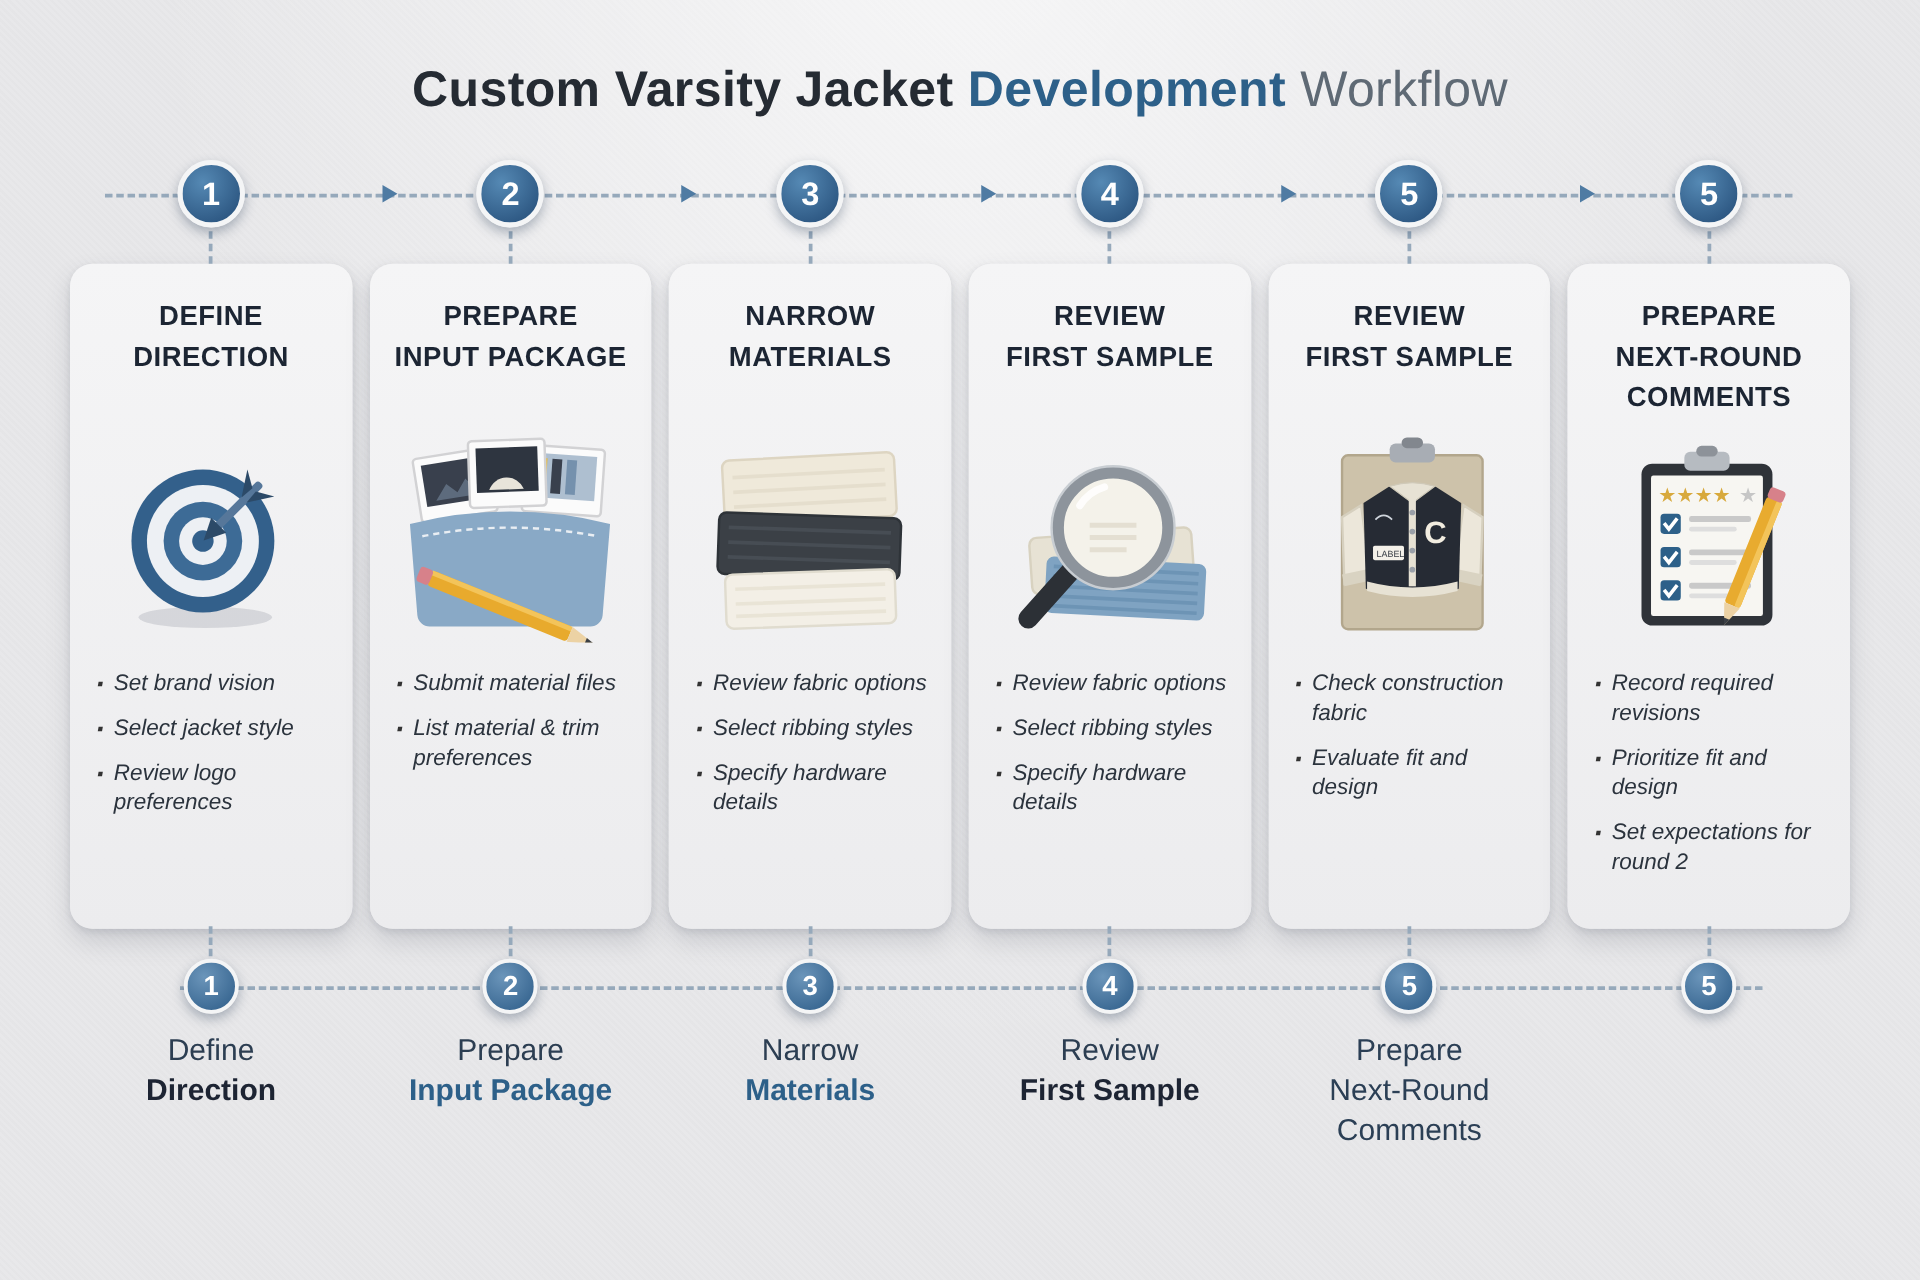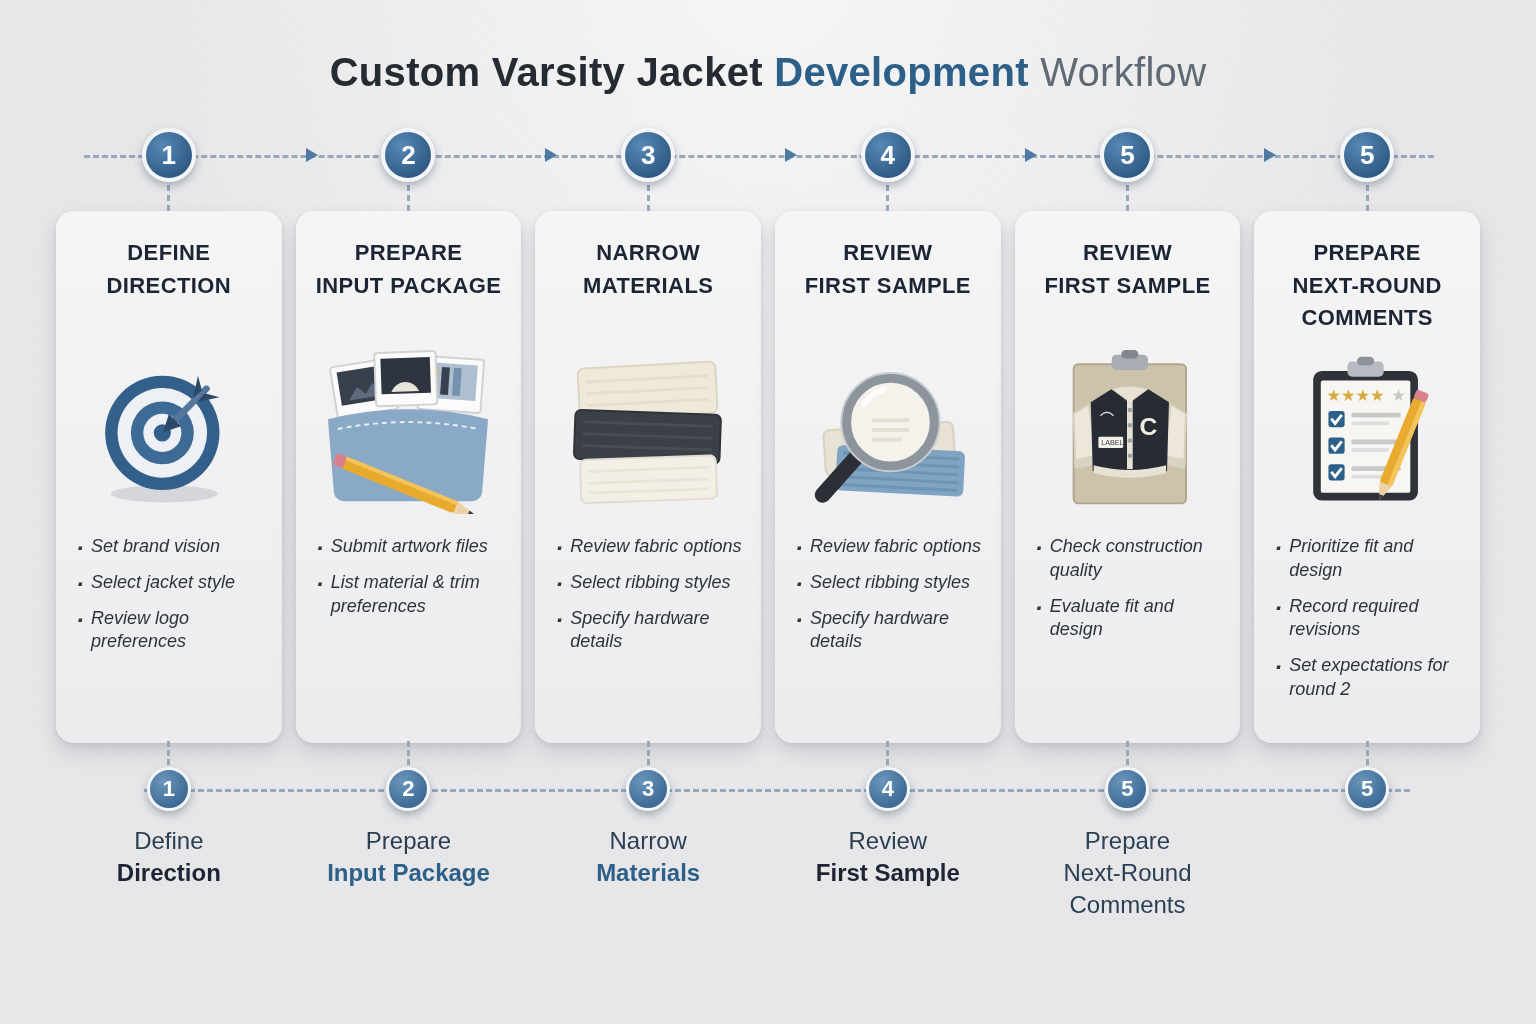--- a/index.html
+++ b/index.html
@@ -191,21 +191,21 @@
           <g transform="rotate(22 60 140)">
             <rect x="24" y="124" width="122" height="13" rx="3" fill="#e8aa2d"></rect>
             <rect x="24" y="124" width="122" height="4" fill="#f3c45a"></rect>
             <polygon points="146,124 168,130.5 146,137" fill="#ecd2a4"></polygon>
             <polygon points="160,128 168,130.5 160,133.5" fill="#3a3f45"></polygon>
             <rect x="14" y="124" width="11" height="13" rx="3" fill="#d7818a"></rect>
           </g>
         </svg>
       </div>
       <ul class="bullets">
-        <li><span>Submit artwork files</span></li>
+        <li><span>Submit material files</span></li>
         <li><span>List material &amp; trim preferences</span></li>
       </ul>
     </div>
 
     <div class="card">
       <div class="step-title">
         <div>NARROW</div>
         <div>MATERIALS</div>
       </div>
       <div class="icon-wrap">
@@ -281,21 +281,21 @@
           <circle cx="93" cy="80" r="2.4" fill="#9aa0a8"></circle>
           <circle cx="93" cy="96" r="2.4" fill="#9aa0a8"></circle>
           <circle cx="93" cy="112" r="2.4" fill="#9aa0a8"></circle>
           <text x="103" y="90" font-size="26" font-weight="bold" fill="#f2ede0">C</text>
           <path d="M62,70 q7,-7 14,0" stroke="#cfd5dc" stroke-width="1.5" fill="none"></path>
           <rect x="60" y="92" width="26" height="12" rx="1.5" fill="#f4f1e9"></rect>
           <text x="63" y="101" font-size="7.5" fill="#3a4048">LABEL</text>
         </svg>
       </div>
       <ul class="bullets">
-        <li><span>Check construction quality</span></li>
+        <li><span>Check construction fabric</span></li>
         <li><span>Evaluate fit and design</span></li>
       </ul>
     </div>
 
     <div class="card">
       <div class="step-title">
         <div>PREPARE</div>
         <div>NEXT-ROUND</div>
         <div>COMMENTS</div>
       </div>
@@ -322,22 +322,22 @@
           <g transform="rotate(112 138 52)">
             <rect x="138" y="45" width="96" height="14" rx="3" fill="#e8ab2f"></rect>
             <rect x="138" y="45" width="96" height="5" rx="2" fill="#f3c45a"></rect>
             <polygon points="234,45 252,52 234,59" fill="#ecd2a4"></polygon>
             <polygon points="246,49.5 252,52 246,54.5" fill="#3a3f45"></polygon>
             <rect x="129" y="45" width="10" height="14" rx="3" fill="#d7818a"></rect>
           </g>
         </svg>
       </div>
       <ul class="bullets">
+        <li><span>Record required revisions</span></li>
         <li><span>Prioritize fit and design</span></li>
-        <li><span>Record required revisions</span></li>
         <li><span>Set expectations for round 2</span></li>
       </ul>
     </div>
   </div>
 
   <div class="grid bottom-timeline">
     <div class="hline"></div>
     <div class="b-cell">
       <div class="vtick"></div>
       <div class="circle small">1</div>

